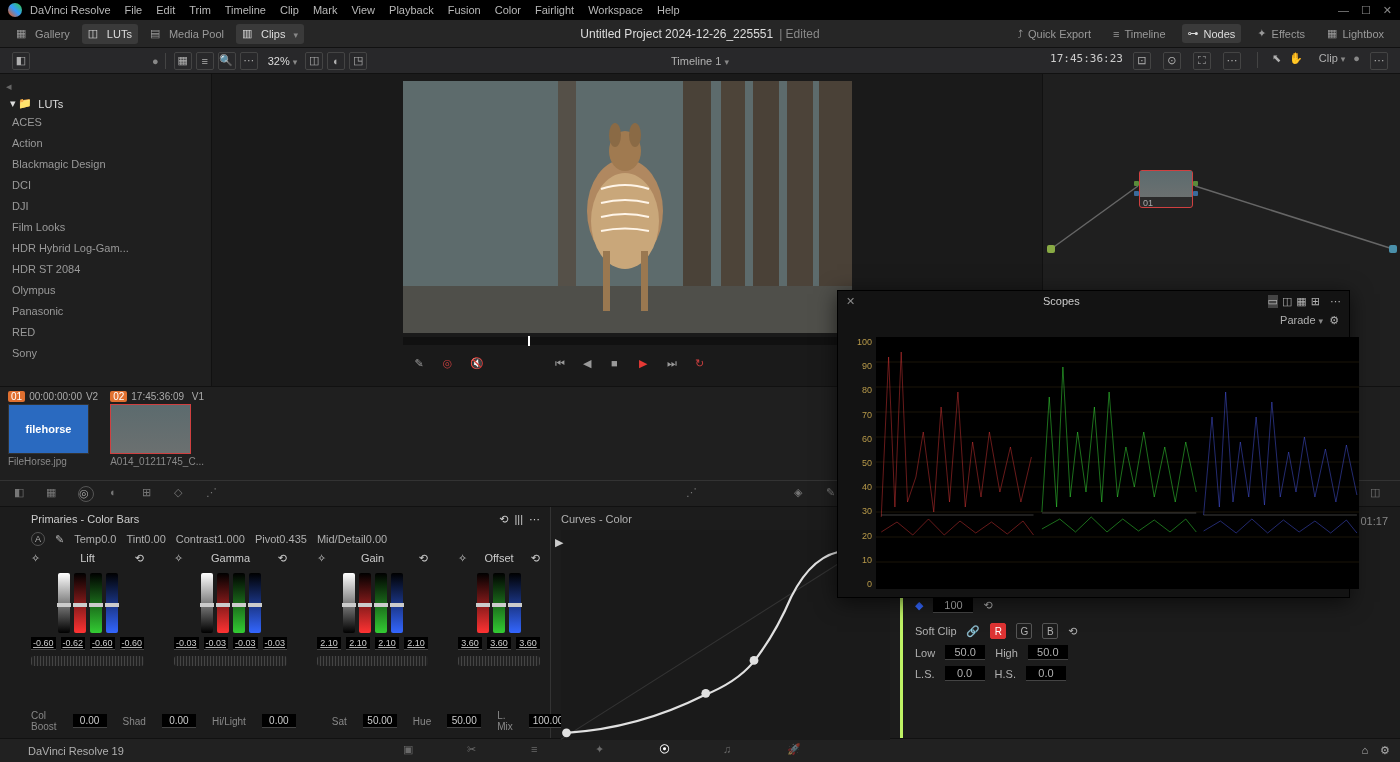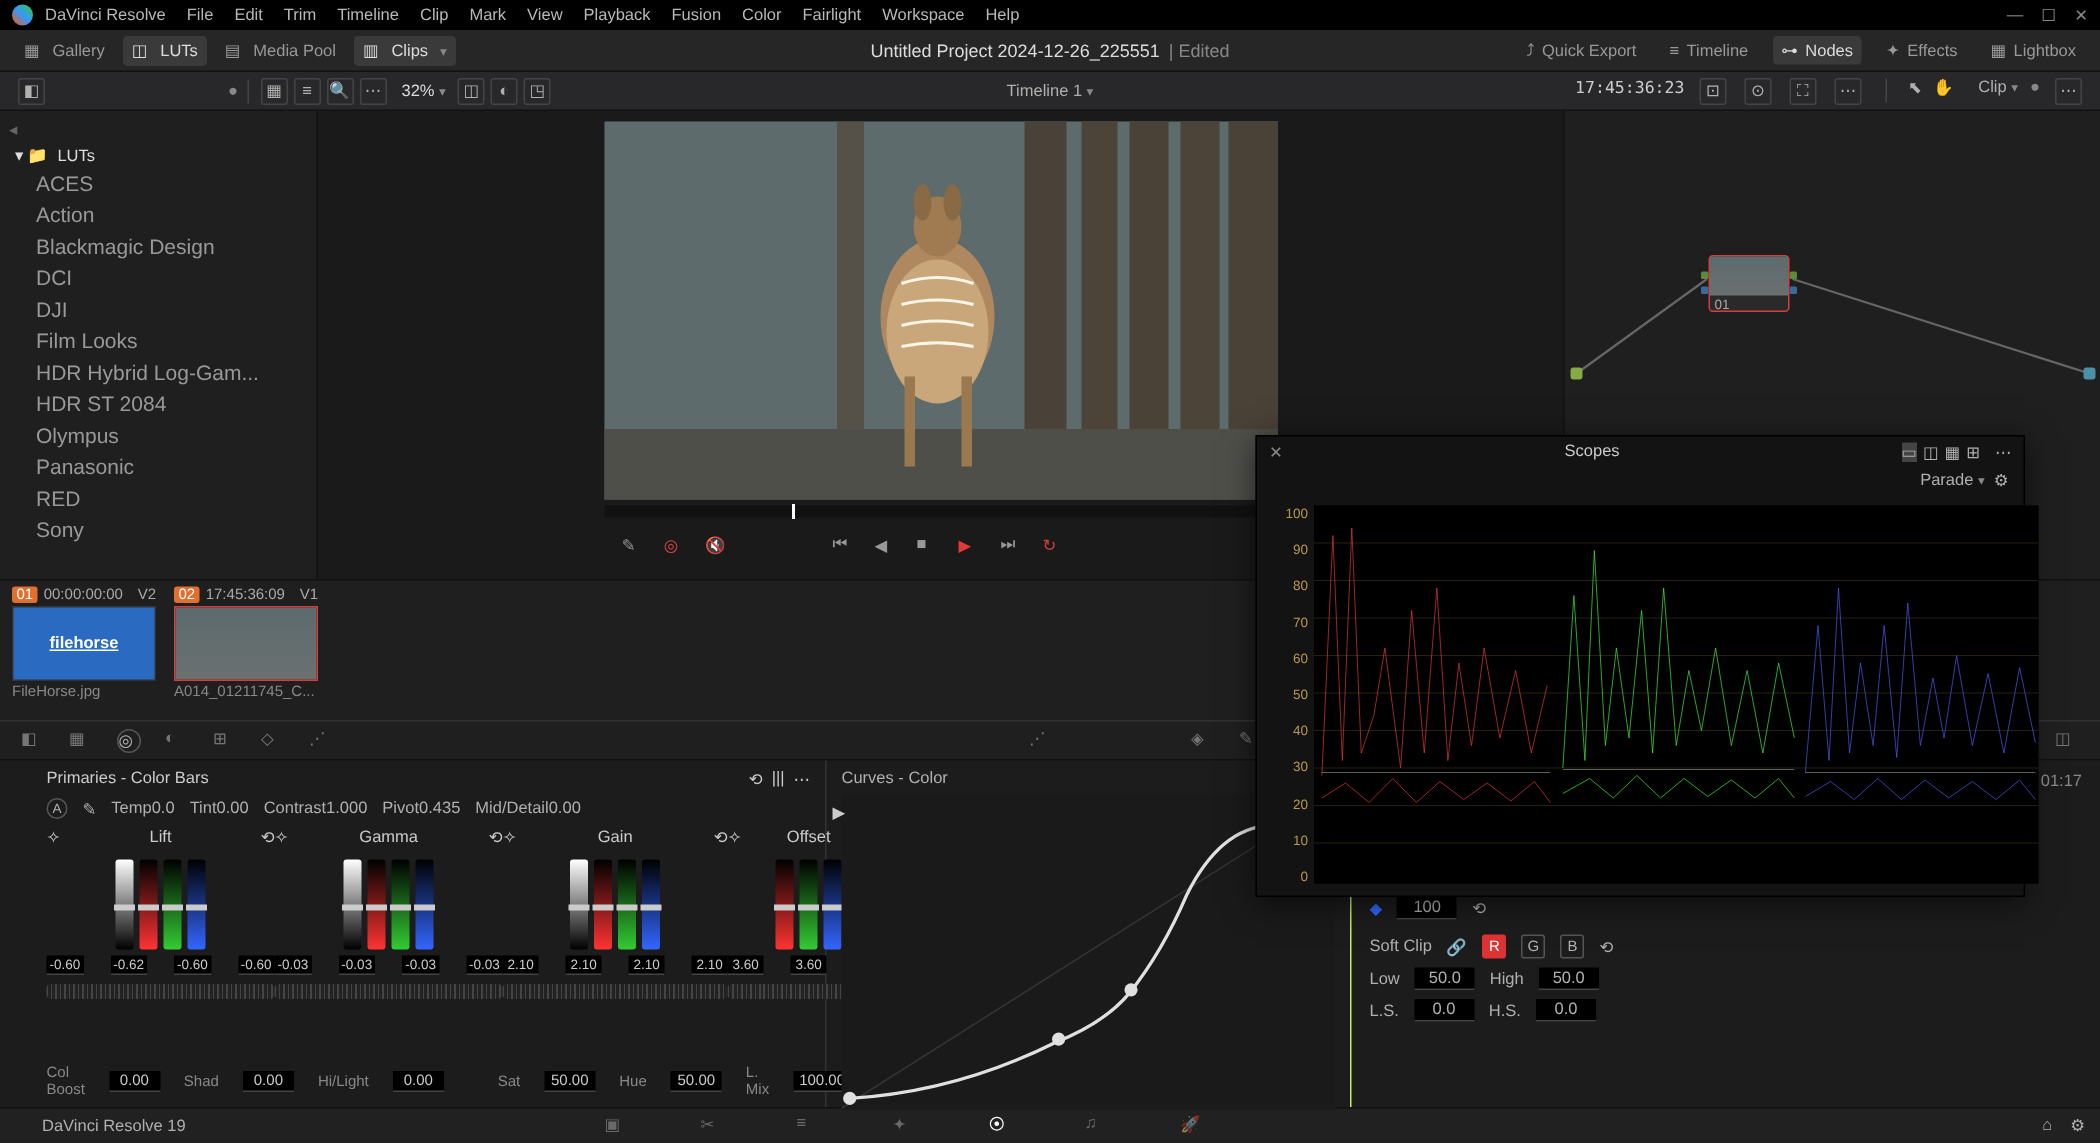--- a/index.html
+++ b/index.html
@@ -19,76 +19,76 @@
 .controlbar { height: 26px; background: #28282a; display: flex; align-items: center; border-bottom: 1px solid #111; padding: 0 10px; font-size: 11px; position: relative;}
 .controlbar .divider { width: 1px; height: 16px; background: #444; margin: 0 6px;}
 .controlbar .zoom { color: #ddd; margin-left: 8px; }
 .controlbar .small-btn { width: 18px; height: 18px; border: 1px solid #444; margin: 0 2px; border-radius: 2px; display:flex;align-items:center;justify-content:center;}
 .controlbar .center { position:absolute; left:50%; transform:translateX(-50%); display:flex; align-items:center; gap:20px; }
 .controlbar .timecode { color: #ccc; font-family: monospace; font-size: 11px; }
 .controlbar .right-ctrls { margin-left:auto; display:flex; align-items:flex-start; gap:8px;}
 .main { flex: 1; display: flex; overflow: hidden; }
 .luts-panel { width: 212px; background: #1f1f1f; border-right: 1px solid #111; padding: 4px 0; }
 .luts-panel .folder-header { padding: 2px 10px; display:flex; align-items:center; gap:6px; font-size:11px; color:#ddd;}
-.luts-panel .lut-item { padding: 3px 24px; font-size: 14px; color: #999; cursor:pointer; line-height:15px; }
+.luts-panel .lut-item { padding: 3px 12px; font-size: 11px; color: #999; cursor:pointer; line-height:15px; }
 .center-col { flex: 1; display: flex; flex-direction: column; background:#1a1a1a; }
 .viewer { flex:1; display:flex; flex-direction:column; align-items:center; justify-content:center; background:#1a1a1a; }
 .viewer-canvas { width: 449px; height: 252px; background: linear-gradient(to bottom, #5c6b6e 0%, #5c6b6e 45%, #6b7070 100%); position:relative; overflow:hidden;}
 .playbar-row { display:flex; align-items:center; justify-content:space-between; padding: 4px 12px; width:100%; }
 .play-controls { display:flex; gap:10px; align-items:center; justify-content:center; flex:1;}
 .play-btn { width:18px; height:18px; cursor:pointer; color:#999;}
 .play-btn.play { color:#e53935;}
 .nodes-panel { width: 358px; background: #1f1f1f; border-left:1px solid #111; position:relative;}
 .node-rect { position:absolute; width:54px; height:38px; border:1px solid #d04040; border-radius:3px; background:#2a2a2a; font-size:9px;}
 .node-rect .node-lbl { padding:1px 3px; color:#aaa;}
 .node-dot { position:absolute; width:8px; height:8px; background:#88aa44; border-radius:2px;}
 .thumbnails { height: 94px; background:#1f1f1f; border-top:1px solid #111; display:flex; align-items:flex-start; padding:4px 8px; gap:10px;}
 .thumb { display:flex; flex-direction:column; gap:2px;}
 .thumb-header { display:flex; align-items:center; gap:4px; font-size:10px; color:#aaa;}
 .thumb-header .num { background:#e07030; color:#fff; padding:0 3px; border-radius:2px;}
-.thumb-img { width:96px; height:50px; border:1px solid #333; background:#2a5aa0;text-decoration:underline;}
+.thumb-img { width:81px; height:50px; border:1px solid #333; background:#2a5aa0;}
 .thumb-img.selected { border:1px solid #d04040;}
 .thumb-name { font-size:10px; color:#888;}
 .bottom-tools { display:flex; height:26px; background:#1f1f1f; border-top:1px solid #333; align-items:center; padding:0 14px; gap:16px;}
 .bottom-tools .tool-icon { width:16px; height:16px; cursor:pointer; opacity:0.6;}
 .bottom-tools .tool-icon.active { opacity:1; border:1px solid #555; border-radius:50%;}
 .color-section { height: 232px; background:#1c1c1c; border-top:1px solid #111; display:flex; }
 .primaries { width: 530px; border-right:1px solid #333; padding:6px 10px; display:flex; flex-direction:column;margin-left:21px;}
 .primaries .header { display:flex; justify-content:space-between; font-size:11px; color:#ccc; margin-bottom:6px;}
 .primaries .header .icons { display:flex; gap:6px;}
 .bars-row { display:flex; justify-content:space-between; flex:1;}
 .bar-group { display:flex; flex-direction:column; align-items:center; }
 .bar-group .title { display:flex; justify-content:space-between; width:100%; font-size:11px; margin-bottom:6px; color:#ccc;}
 .bars { display:flex; gap:4px; height:62px; align-items:flex-end;}
 .bar { width:12px; height:60px; background:linear-gradient(to bottom,#fff,#000); border-radius:2px; position:relative;}
 .bar.r { background:linear-gradient(to bottom,#000,#f33);}
 .bar.g { background:linear-gradient(to bottom,#000,#3c3);}
 .bar.b { background:linear-gradient(to bottom,#000,#36f);}
 .bar .knob { position:absolute; width:14px; height:4px; background:#ccc; left:-1px; top:50%;}
-.bar-vals { display:flex; gap:18px; margin-top:4px; font-size:9px;}
+.bar-vals { display:flex; gap:5px; margin-top:4px; font-size:9px;text-decoration:underline;}
 .bar-vals span { background:#000; border-bottom:1px solid #444; padding:1px 2px; min-width:24px; text-align:center; color:#ccc;}
 .jog { width:100%; height:10px; background:repeating-linear-gradient(90deg,#444 0px,#444 1px,#222 1px,#222 3px); margin-top:6px; border-radius:3px;}
 .footer-row { display:flex; gap:16px; font-size:10px; color:#888; margin-top:6px; align-items:center;}
 .footer-row .fv { background:#000; border-bottom:1px solid #444; padding:1px 4px; min-width:34px; text-align:center; color:#ccc;}
 .curves { flex:1; padding:6px 10px; display:flex; flex-direction:column;}
 .curves-canvas { flex:1; background:#1a1a1a; position:relative; margin-top:4px;}
 .curves-canvas svg { width:100%; height:100%;}
 .status-bar { height: 24px; background:#212121; display:flex; align-items:center; padding:0 10px; font-size:11px; border-top:1px solid #111;}
 .status-bar .pages { margin: 0 auto; display:flex; gap:48px; }
 .status-bar .page-icon { width:16px; height:16px; opacity:0.5; cursor:pointer;}
 .status-bar .page-icon.active { opacity:1; }
 .status-bar .right { margin-left:auto; display:flex; gap:12px;}
 .scopes-float { position:absolute; left:837px; top:290px; width:513px; height:308px; background:#131313; border:1px solid #000; box-shadow:0 4px 20px rgba(0,0,0,0.6); z-index:100;}
 .scopes-float .sf-header { height:20px; display:flex; align-items:center; padding:0 8px; font-size:11px;}
 .scopes-float .sf-header .close-x { cursor:pointer; color:#888;}
 .scopes-float .sf-header .title { margin:14px auto; color:#ccc;}
 .scopes-float .sf-sub { height:18px; display:flex; align-items:center; justify-content:flex-end; padding:0 10px; font-size:11px; gap:6px;}
 .scopes-float .sf-canvas { flex:1; width:calc(100% - 28px); height:252px; margin:8px 12px; position:relative; background:#000;}
 .scopes-float .y-axis { position:absolute; left:-28px; top:0; height:100%; width:28px; display:flex; flex-direction:column; justify-content:space-between; font-size:9px; color:#b89a4a; text-align:right; padding-right:4px;}
-.rightcol { width:500px; background:#1c1c1c; border-left:1px solid #bef264; padding:8px 12px; font-size:11px;}
+.rightcol { width:500px; background:#1c1c1c; border-left:3px solid #bef264; padding:8px 12px; font-size:11px;}
 .rightcol .row { display:flex; align-items:center; gap:10px; margin-bottom:6px;}
 .rightcol .val { background:#000; border-bottom:1px solid #444; padding:1px 6px; min-width:40px; text-align:center;}
 .rightcol .chan-btn { width:16px; height:16px; border:1px solid #555; display:flex; align-items:center; justify-content:center; font-size:10px; border-radius:2px;}
 .rightcol .chan-btn.r { background:#d33; color:#fff; border-color:#d33;}
 .slider-row { height:8px; width:100%; background:#111; margin:4px 0 8px;}
 .chevron-down::after { content:"▾"; font-size:9px; margin-left:3px; color:#888;}
 </style>
 </head>
 <body>
 

